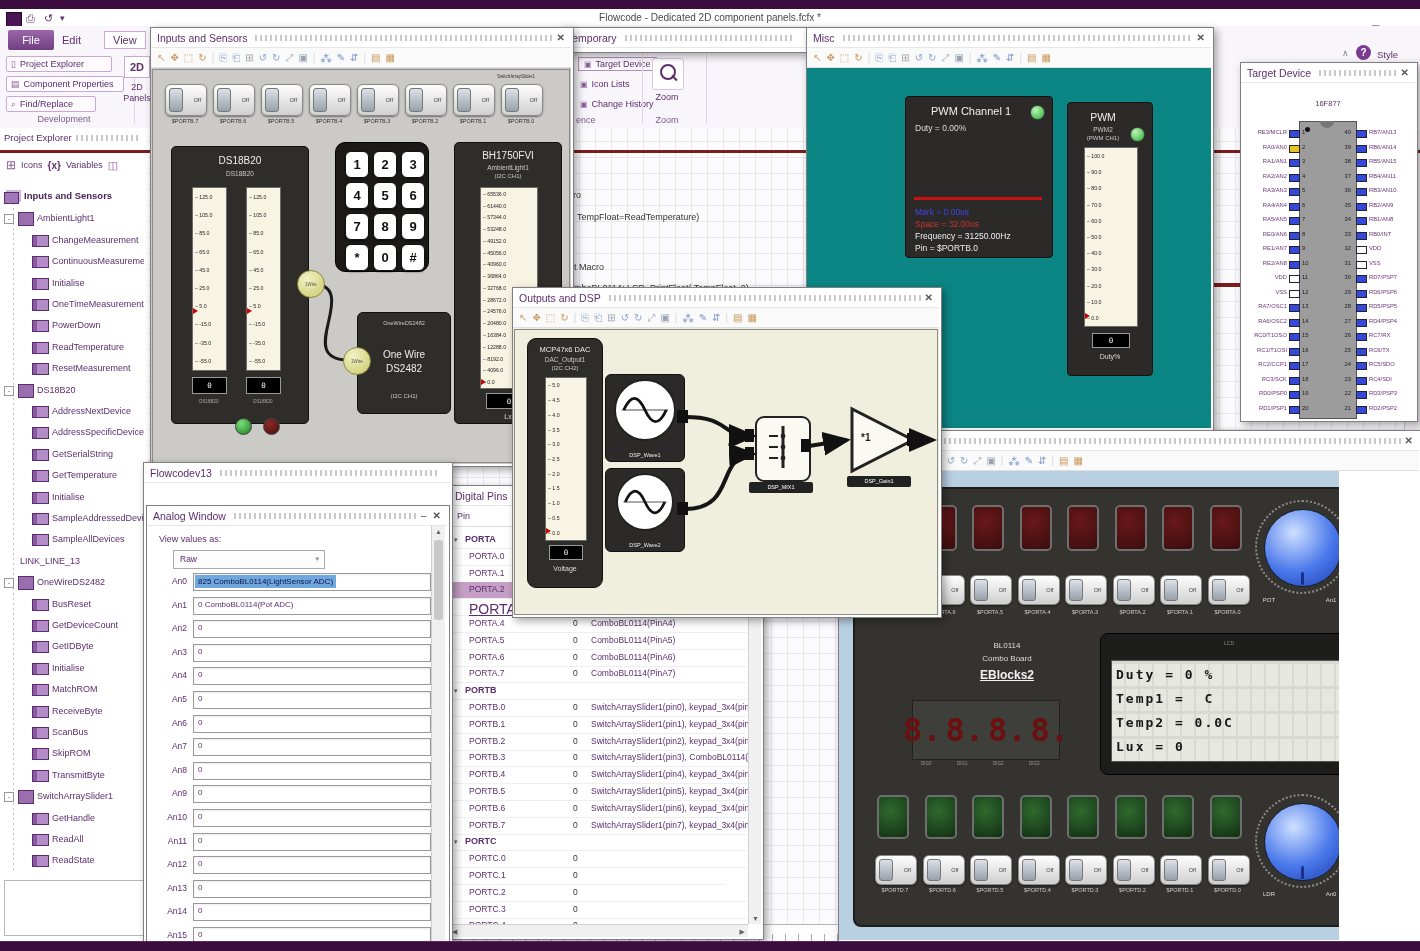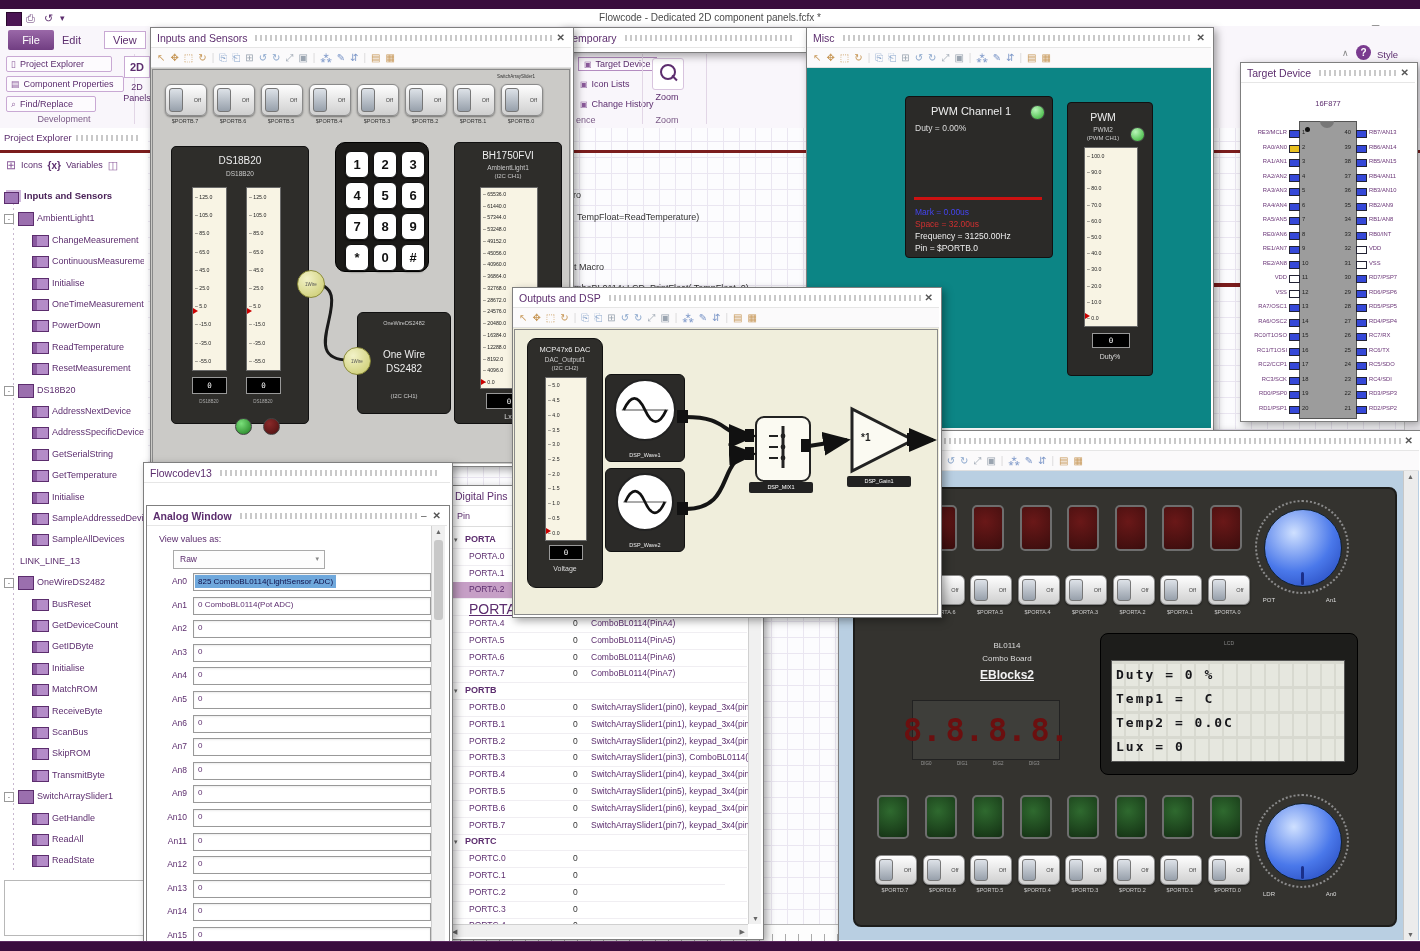--- a/index.html
+++ b/index.html
@@ -401,21 +401,21 @@
           <div style="font-size: 10px; line-height: 1; color: rgb(154, 164, 176);">⤢</div>
           <div style="font-size: 10px; line-height: 1; color: rgb(154, 164, 176);">▣</div>
           <div style="font-size: 10px; line-height: 1; color: rgb(216, 216, 216);">|</div>
           <div style="font-size: 10px; line-height: 1; color: rgb(123, 150, 200);">⁂</div>
           <div style="font-size: 10px; line-height: 1; color: rgb(123, 150, 200);">✎</div>
           <div style="font-size: 10px; line-height: 1; color: rgb(123, 150, 200);">⇵</div>
           <div style="font-size: 10px; line-height: 1; color: rgb(216, 216, 216);">|</div>
           <div style="font-size: 10px; line-height: 1; color: rgb(200, 153, 90);">▤</div>
           <div style="font-size: 10px; line-height: 1; color: rgb(200, 153, 90);">▦</div>
         </div>
-        <div style="position: absolute; left: 0px; top: 40px; width: 580px; height: 469px; overflow: hidden; background: rgb(185, 207, 226);">
+        <div style="position: absolute; left: 0px; top: 40px; width: 500px; height: 469px; overflow: hidden; background: rgb(185, 207, 226);">
           <div style="position: absolute; left: 14px; top: 16px; width: 540px; height: 436px; background: rgb(52, 51, 47); border: 2px solid rgb(29, 29, 27); border-radius: 8px;">
             <div style="position: absolute; left: 22px; top: 16px; width: 28px; height: 42px; border-radius: 5px; border: 2px solid rgb(110, 110, 110); background: radial-gradient(circle at 40% 35%, rgb(106, 24, 24), rgb(58, 13, 13));"></div>
             <div style="position: absolute; left: 69.5px; top: 16px; width: 28px; height: 42px; border-radius: 5px; border: 2px solid rgb(110, 110, 110); background: radial-gradient(circle at 40% 35%, rgb(106, 24, 24), rgb(58, 13, 13));"></div>
             <div style="position: absolute; left: 117px; top: 16px; width: 28px; height: 42px; border-radius: 5px; border: 2px solid rgb(110, 110, 110); background: radial-gradient(circle at 40% 35%, rgb(106, 24, 24), rgb(58, 13, 13));"></div>
             <div style="position: absolute; left: 164.5px; top: 16px; width: 28px; height: 42px; border-radius: 5px; border: 2px solid rgb(110, 110, 110); background: radial-gradient(circle at 40% 35%, rgb(106, 24, 24), rgb(58, 13, 13));"></div>
             <div style="position: absolute; left: 212px; top: 16px; width: 28px; height: 42px; border-radius: 5px; border: 2px solid rgb(110, 110, 110); background: radial-gradient(circle at 40% 35%, rgb(106, 24, 24), rgb(58, 13, 13));"></div>
             <div style="position: absolute; left: 259.5px; top: 16px; width: 28px; height: 42px; border-radius: 5px; border: 2px solid rgb(110, 110, 110); background: radial-gradient(circle at 40% 35%, rgb(106, 24, 24), rgb(58, 13, 13));"></div>
             <div style="position: absolute; left: 307px; top: 16px; width: 28px; height: 42px; border-radius: 5px; border: 2px solid rgb(110, 110, 110); background: radial-gradient(circle at 40% 35%, rgb(106, 24, 24), rgb(58, 13, 13));"></div>
             <div style="position: absolute; left: 354.5px; top: 16px; width: 28px; height: 42px; border-radius: 5px; border: 2px solid rgb(110, 110, 110); background: radial-gradient(circle at 40% 35%, rgb(106, 24, 24), rgb(58, 13, 13));"></div>
             <div style="position: absolute; left: 20px; top: 86px; width: 40px; height: 28px; background: linear-gradient(rgb(254, 254, 254), rgb(207, 207, 207)); border: 1px solid rgb(138, 138, 138); border-radius: 6px; box-shadow: rgba(0, 0, 0, 0.45) 0px 1px 2px;">
@@ -832,21 +832,21 @@
         </div>
       </div>
       <div style="position: absolute; left: 143px; top: 462px; width: 308px; height: 484px; background: rgb(255, 255, 255); border: 1px solid rgb(127, 127, 127); box-shadow: rgba(0, 0, 0, 0.35) 3px 3px 8px;">
         <div style="position: absolute; left: 0px; top: 0px; width: 306px; height: 20px; display: flex; align-items: center; padding: 0px 6px; box-sizing: border-box; border-bottom: 1px solid rgb(230, 230, 230); background: rgb(255, 255, 255);">
           <div style="font-size: 10.5px; color: rgb(92, 45, 110); white-space: nowrap; margin-right: 4px;">Flowcodev13</div>
           <div style="flex: 1 1 0%; height: 6px; background: repeating-linear-gradient(90deg, rgb(201, 201, 201) 0px, rgb(201, 201, 201) 2px, transparent 2px, transparent 5px); margin: 0px 4px;"></div>
         </div>
         <div style="position: absolute; left: 0px; top: 20px; width: 306px; height: 462px; overflow: hidden; background: rgb(255, 255, 255);">
           <div style="position: absolute; left: 2px; top: 22px; width: 302px; height: 458px; background: rgb(255, 255, 255); border: 1px solid rgb(127, 127, 127); box-shadow: none;">
             <div style="position: absolute; left: 0px; top: 0px; width: 300px; height: 20px; display: flex; align-items: center; padding: 0px 6px; box-sizing: border-box; border-bottom: 1px solid rgb(230, 230, 230); background: rgb(255, 255, 255);">
-              <div style="font-size: 10.5px; color: rgb(92, 45, 110); white-space: nowrap; margin-right: 4px; font-weight: bold;">Analog Window</div>
+              <div style="font-size: 10.5px; color: rgb(92, 45, 110); white-space: nowrap; margin-right: 4px;">Analog Window</div>
               <div style="flex: 1 1 0%; height: 6px; background: repeating-linear-gradient(90deg, rgb(201, 201, 201) 0px, rgb(201, 201, 201) 2px, transparent 2px, transparent 5px); margin: 0px 4px;"></div>
               <div style="font-size: 10px; color: rgb(85, 85, 85); margin-right: 6px;">–</div>
               <div style="font-size: 10px; color: rgb(85, 85, 85); font-weight: bold;">✕</div>
             </div>
             <div style="position: absolute; left: 0px; top: 20px; width: 300px; height: 436px; overflow: hidden; background: rgb(255, 255, 255);">
               <div style="position: absolute; left: 12px; top: 8px; font-size: 9px; color: rgb(92, 45, 110);">View values as:</div>
               <div style="position: absolute; left: 26px; top: 24px; width: 150px; height: 17px; border: 1px solid rgb(170, 170, 170); background: rgb(253, 253, 253);">
                 <div style="position: absolute; left: 6px; top: 3px; font-size: 8.5px; color: rgb(92, 45, 110);">Raw</div>
                 <div style="position: absolute; right: 5px; top: 4px; font-size: 7px; color: rgb(136, 136, 136);">▾</div>
               </div>

